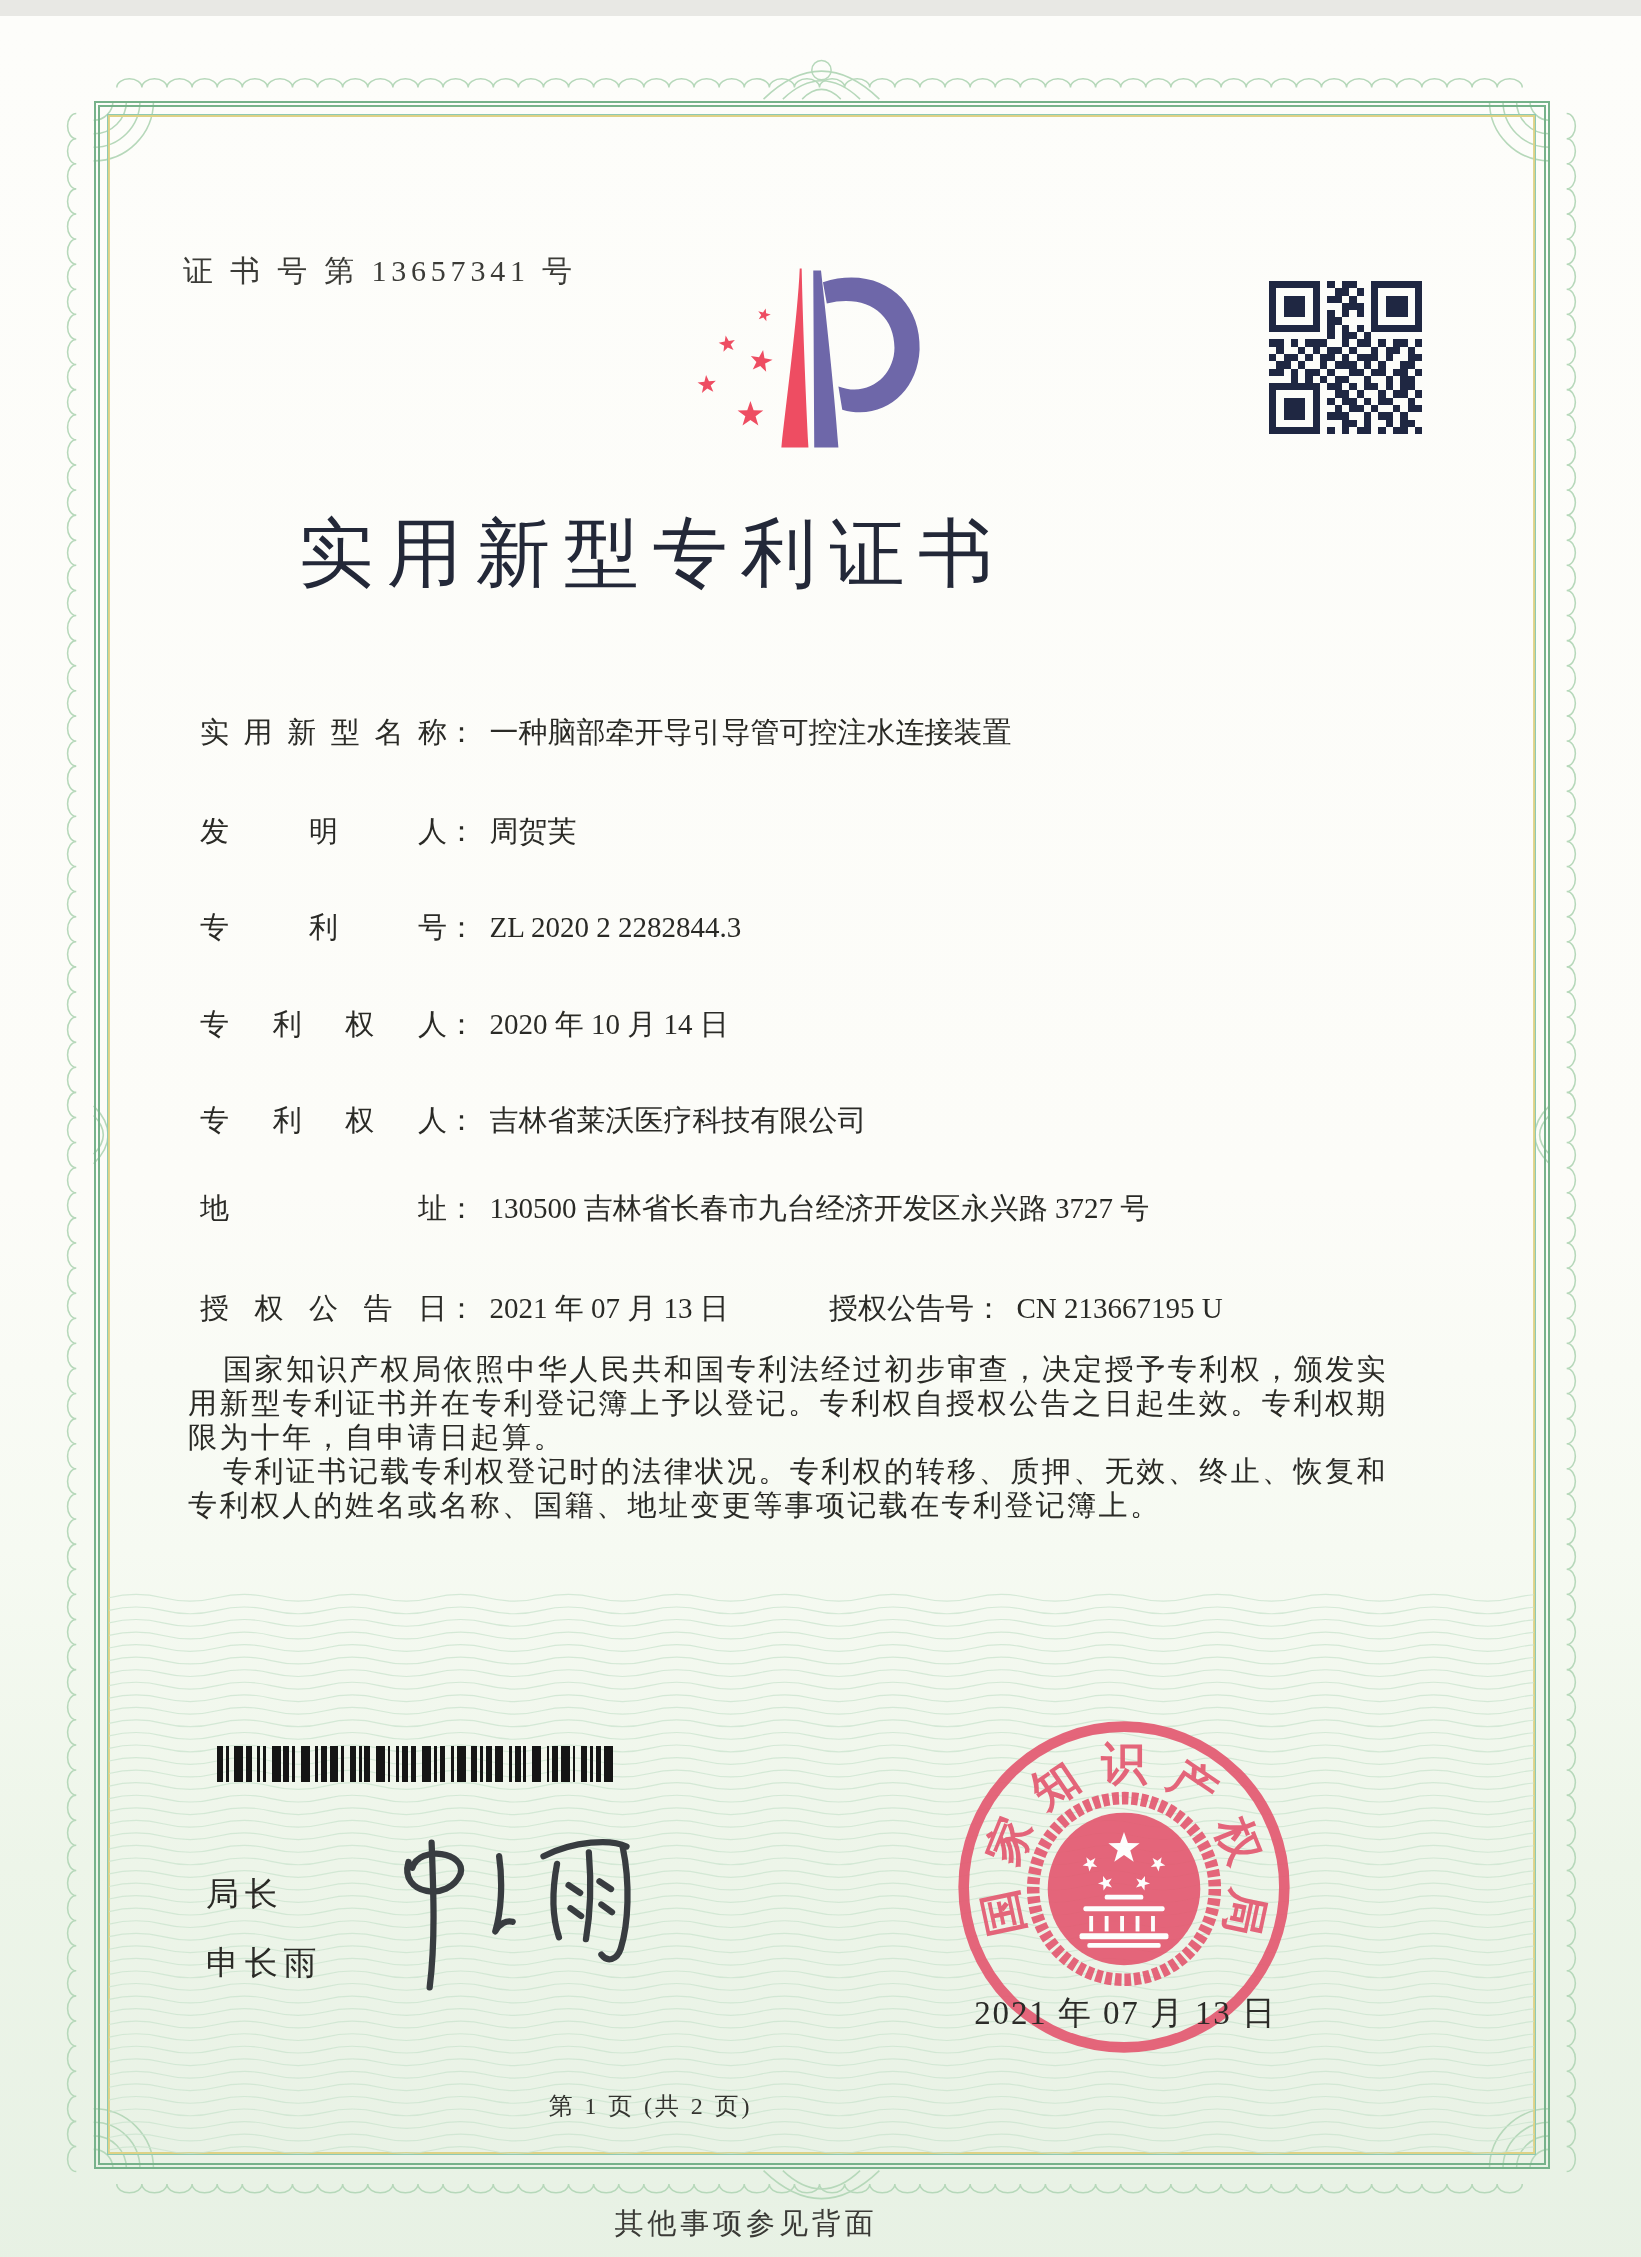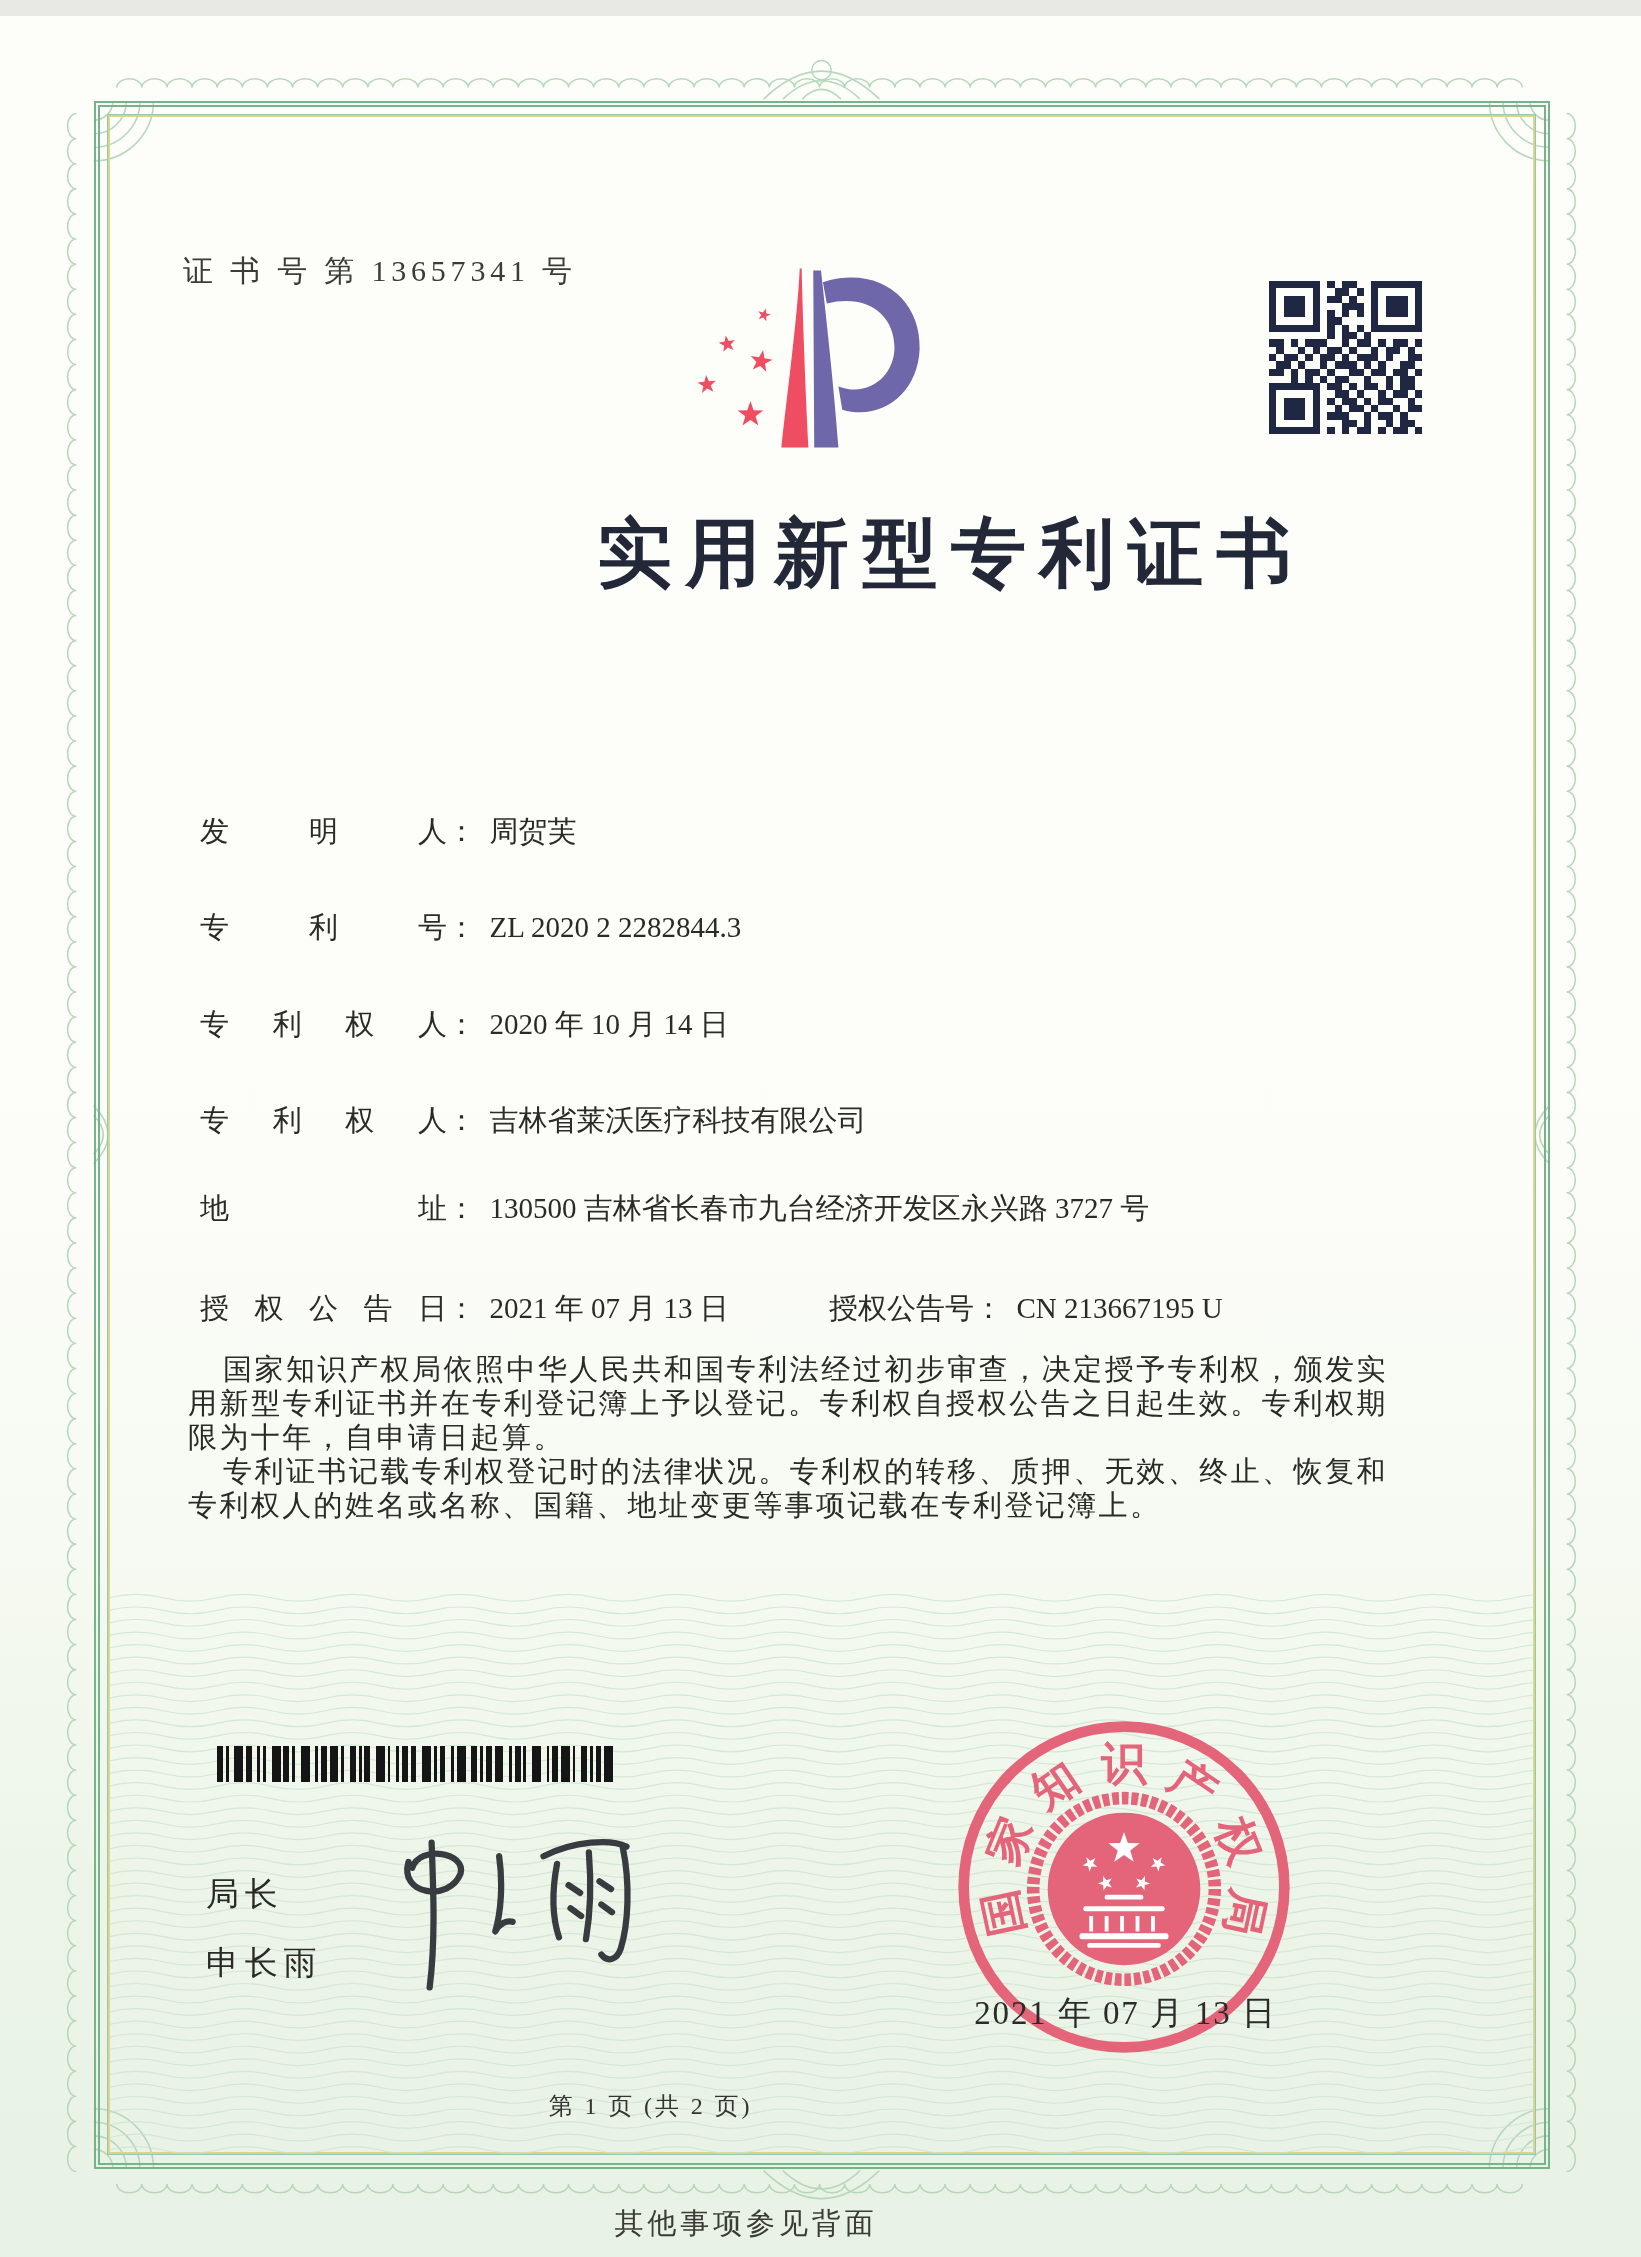--- a/index.html
+++ b/index.html
@@ -14,22 +14,22 @@
     border:6.8px double #76b28a;box-sizing:border-box;z-index:1}
   .frame-inner{position:absolute;left:107px;top:98px;width:1429px;height:2041px;
     border:1.9px solid #8ecab4;box-shadow:inset 0 0 0 1.9px #ded286;box-sizing:border-box}
   #waves{position:absolute;left:109px;top:1574px;z-index:1}
   .cert-no{position:absolute;left:183px;top:235px;font-size:30px;letter-spacing:4.8px;color:#3b3b37;z-index:2}
   #logo{position:absolute;left:676px;top:241px;z-index:2}
   .qr{position:absolute;left:1269px;top:265px;display:grid;
     grid-template-columns:repeat(21,7.3px);grid-auto-rows:7.3px;z-index:2}
   .qcell{width:7.3px;height:7.3px}
   .qon{background:#1f2742}
-  .title{position:absolute;left:0;top:488px;width:1305px;text-align:right;
-    font-size:75px;font-weight:700;letter-spacing:13.5px;color:#232838;z-index:2}
+  .title{position:absolute;left:0;top:488px;width:1305px;text-align:center;
+    font-size:75px;font-weight:400;letter-spacing:13.5px;color:#232838;z-index:2}
   .field{position:absolute;left:200px;font-size:29px;white-space:nowrap;z-index:2}
   .flabel{display:inline-block;width:247px;text-align:justify;text-align-last:justify}
   .fvalue{margin-left:13.5px}
   .grant2{margin-left:93px}
   .paras{position:absolute;left:188px;top:1336px;width:1200px;font-size:29px;
     line-height:34px;letter-spacing:2.4px;text-align:justify;z-index:2}
   .paras p{margin:0;text-indent:35px}
   .barcode{position:absolute;left:217px;top:1730px;height:36px;display:flex;z-index:2}
   .bar{height:36px;width:2.9px}
   .b1{background:#151515}
@@ -576,20 +576,23 @@
       <div class="qcell qon"></div>
       <div class="qcell"></div>
       <div class="qcell qon"></div>
       <div class="qcell qon"></div>
       <div class="qcell"></div>
       <div class="qcell qon"></div>
     </div>
 
   <div class="title">实用新型专利证书</div>
 
+  <div class="field" style="top:697px">
+    <span class="flabel">实用新型名称</span><span>：</span><span class="fvalue">一种脑部牵开导引导管可控注水连接装置</span>
+  </div>
   <div class="field" style="top:796px">
     <span class="flabel">发明人</span><span>：</span><span class="fvalue">周贺芙</span>
   </div>
   <div class="field" style="top:892px">
     <span class="flabel">专利号</span><span>：</span><span class="fvalue">ZL 2020 2 2282844.3</span>
   </div>
   <div class="field" style="top:989px">
     <span class="flabel">专利权人</span><span>：</span><span class="fvalue">2020 年 10 月 14 日</span>
   </div>
   <div class="field" style="top:1085px">

